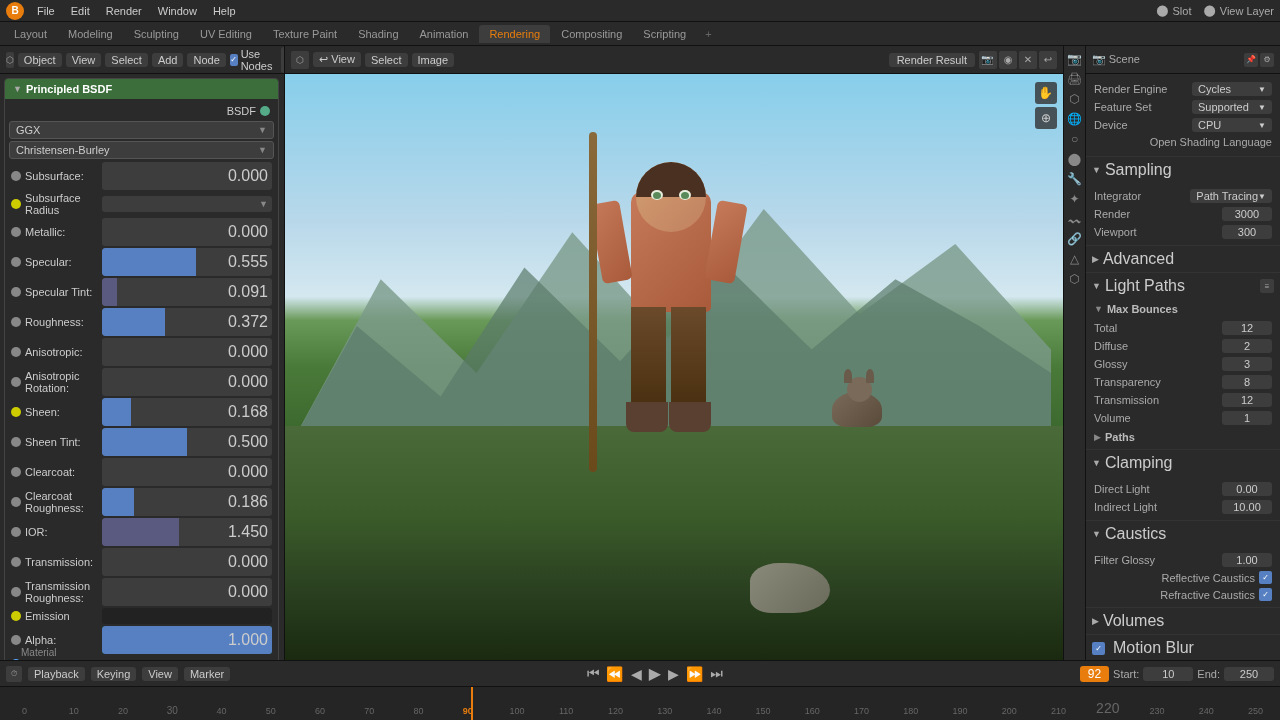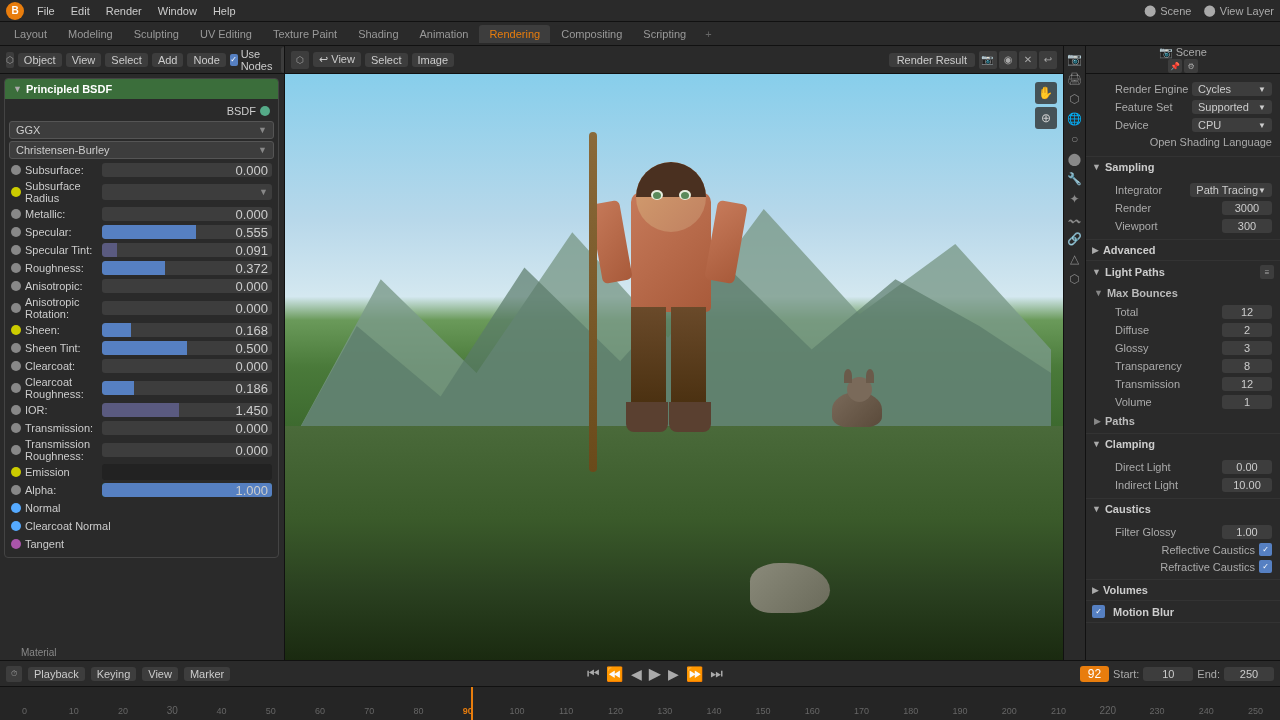--- a/index.html
+++ b/index.html
@@ -191,29 +191,29 @@
     .prop-dot.grey { background: #888; }
     .prop-dot.yellow { background: #cc0; }
 
     .prop-label {
       flex: 1;
       color: #ccc;
       font-size: 11px;
     }
     .prop-slider {
       width: 170px;
-      height: 14px;
+      height: 28px;
       background: #3d3d3d;
       border-radius: 3px;
       position: relative;
       display: flex;
       align-items: center;
       justify-content: flex-end;
       padding-right: 4px;
-      font-size: 13px;
+      font-size: 16px;
       color: #ccc;
       overflow: hidden;
     }
     .prop-slider-fill {
       position: absolute;
       left: 0; top: 0; bottom: 0;
       background: #5a5a80;
       border-radius: 3px 0 0 3px;
     }
     .prop-slider-fill.highlighted { background: #5680c2; }
@@ -263,34 +263,34 @@
       padding: 4px 6px;
       cursor: pointer;
       background: #2a2a2a;
       gap: 4px;
     }
     .rp-triangle {
       font-size: 9px;
       color: #aaa;
     }
     .rp-section-title {
-      font-size: 11px;
-      color: #ccc;
-      font-weight: bold;
+      font-size: 16px;
+      color: #ccc;
+      font-weight: normal;
     }
     .rp-content { padding: 4px 8px; }
 
     .rp-row {
       display: flex;
       align-items: center;
       justify-content: space-between;
       padding: 2px 0;
       font-size: 11px;
     }
-    .rp-label { color: #aaa; margin-left: 21px; }
+    .rp-label { color: #aaa; }
     .rp-value {
       background: #3d3d3d;
       border-radius: 3px;
       padding: 1px 6px;
       color: #ccc;
       min-width: 60px;
       text-align: center;
     }
     .rp-value.dropdown {
       display: flex;
@@ -362,21 +362,21 @@
     <span>B</span>
   </div>
   <div class="menu-item">File</div>
   <div class="menu-item">Edit</div>
   <div class="menu-item">Render</div>
   <div class="menu-item">Window</div>
   <div class="menu-item">Help</div>
   <div style="flex:1"></div>
   <div style="display:flex;align-items:center;gap:4px;font-size:11px;color:#aaa;">
     <span>⬤</span>
-    <span>Scene</span>
+    <span>Slot</span>
     <span style="margin-left:8px;">⬤</span>
     <span>View Layer</span>
   </div>
 </div>
 
 <div class="workspace-tabs">
   <div class="ws-tab">Layout</div>
   <div class="ws-tab">Modeling</div>
   <div class="ws-tab">Sculpting</div>
   <div class="ws-tab">UV Editing</div>
@@ -674,21 +674,21 @@
       <div class="side-icon">🔧</div>
       <div class="side-icon">✦</div>
       <div class="side-icon">〰</div>
       <div class="side-icon">🔗</div>
       <div class="side-icon">△</div>
       <div class="side-icon">⬡</div>
     </div>
 
     <div class="right-panel">
 
-      <div style="height:28px;background:#2a2a2a;border-bottom:1px solid #111;display:flex;align-items:center;padding:0 6px;justify-content:space-between;flex-direction:column;">
+      <div style="height:28px;background:#2a2a2a;border-bottom:1px solid #111;display:flex;align-items:center;padding:0 6px;justify-content:space-between;">
         <span style="font-size:11px;color:#aaa;">📷 Scene</span>
         <div style="display:flex;gap:2px;">
           <div style="width:14px;height:14px;background:#3d3d3d;border-radius:2px;display:flex;align-items:center;justify-content:center;font-size:8px;color:#aaa;cursor:pointer;">📌</div>
           <div style="width:14px;height:14px;background:#3d3d3d;border-radius:2px;display:flex;align-items:center;justify-content:center;font-size:8px;color:#aaa;cursor:pointer;">⚙</div>
         </div>
       </div>
 
       <div style="padding:6px 8px;border-bottom:1px solid #333;">
         <div class="rp-row">
           <span class="rp-label">Render Engine</span>
@@ -895,21 +895,21 @@
       <div style="flex:1;text-align:center;font-size:9px;color:#666;">120</div>
       <div style="flex:1;text-align:center;font-size:9px;color:#666;">130</div>
       <div style="flex:1;text-align:center;font-size:9px;color:#666;">140</div>
       <div style="flex:1;text-align:center;font-size:9px;color:#666;">150</div>
       <div style="flex:1;text-align:center;font-size:9px;color:#666;">160</div>
       <div style="flex:1;text-align:center;font-size:9px;color:#666;">170</div>
       <div style="flex:1;text-align:center;font-size:9px;color:#666;">180</div>
       <div style="flex:1;text-align:center;font-size:9px;color:#666;">190</div>
       <div style="flex:1;text-align:center;font-size:9px;color:#666;">200</div>
       <div style="flex:1;text-align:center;font-size:9px;color:#666;">210</div>
-      <div style="flex:1;text-align:center;font-size:10px;color:#666;">220</div>
+      <div style="flex:1;text-align:center;font-size:14px;color:#666;">220</div>
       <div style="flex:1;text-align:center;font-size:9px;color:#666;">230</div>
       <div style="flex:1;text-align:center;font-size:9px;color:#666;">240</div>
       <div style="flex:1;text-align:center;font-size:9px;color:#666;">250</div>
     </div>
 
     <div style="position:absolute;top:0;bottom:0;width:2px;background:#e87d0d;left:36.8%;"></div>
   </div>
 </div>
 
 </body></html>

